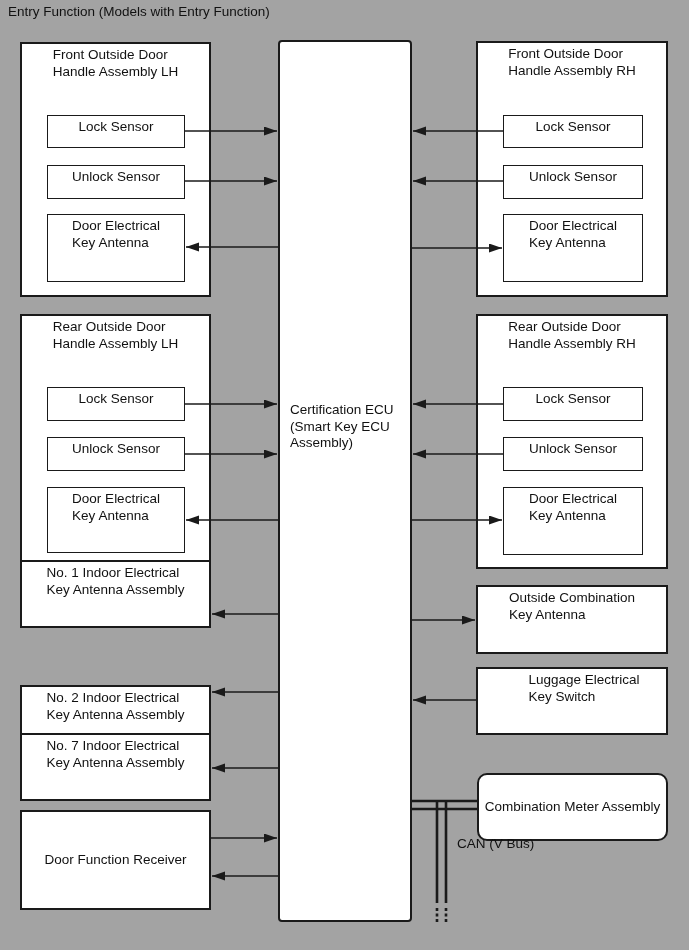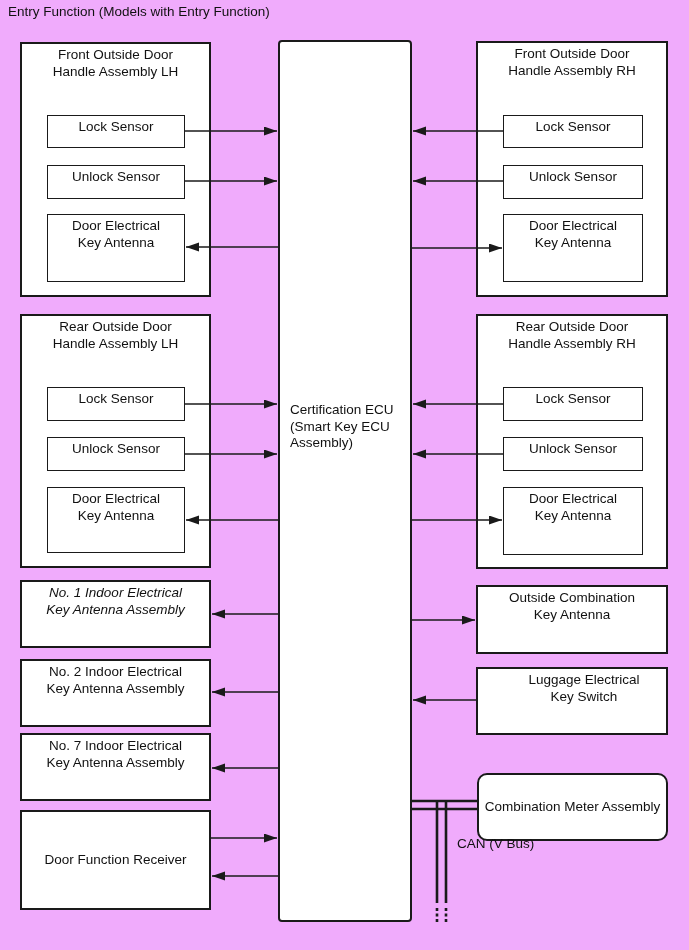--- a/index.html
+++ b/index.html
@@ -4,21 +4,21 @@
 <style>
   html, body {
     margin: 0;
     padding: 0;
     background: #ffffff;
   }
   #canvas {
     position: relative;
     width: 689px;
     height: 950px;
-    background: #f0abfc;
+    background: #a3a3a3;
     font-family: "Liberation Sans", sans-serif;
     color: #111111;
     overflow: hidden;
   }
   .lbl {
     font-size: 13.5px;
     line-height: 16.5px;
     white-space: pre-line;
     color: #111111;
   }
@@ -37,21 +37,21 @@
   .box.rounded { border-radius: 4px; }
   .box.rounded-sm { border-radius: 10px; }
   
   .box.top-center {
     display: flex;
     justify-content: center;
     align-items: flex-start;
   }
   .box.top-center > .lbl {
     display: inline-block;
-    text-align: center;
+    text-align: left;
     padding-top: 3px;
   }
   
   .box.v-center {
     display: flex;
     justify-content: center;
     align-items: center;
   }
   .ecu-label {
     position: absolute;
@@ -101,25 +101,25 @@
     <span class="lbl">Lock Sensor</span>
   </div>
   <div class="box thin top-center" style="left:47px; top:437px; width:138px; height:34px;">
     <span class="lbl">Unlock Sensor</span>
   </div>
   <div class="box thin top-center" style="left:47px; top:487px; width:138px; height:66px;">
     <span class="lbl">Door Electrical
 Key Antenna</span>
   </div>
 
-  <div class="box top-center" style="left:20px; top:580px; width:191px; height:68px;font-style:italic;">
+  <div class="box top-center" style="left:20px; top:560px; width:191px; height:68px;">
     <span class="lbl">No. 1 Indoor Electrical
 Key Antenna Assembly</span>
   </div>
-  <div class="box top-center" style="left:20px; top:659px; width:191px; height:68px;">
+  <div class="box top-center" style="left:20px; top:685px; width:191px; height:68px;">
     <span class="lbl">No. 2 Indoor Electrical
 Key Antenna Assembly</span>
   </div>
   <div class="box top-center" style="left:20px; top:733px; width:191px; height:68px;">
     <span class="lbl">No. 7 Indoor Electrical
 Key Antenna Assembly</span>
   </div>
 
   <div class="box v-center" style="left:20px; top:810px; width:191px; height:100px;">
     <span class="lbl">Door Function Receiver</span>

